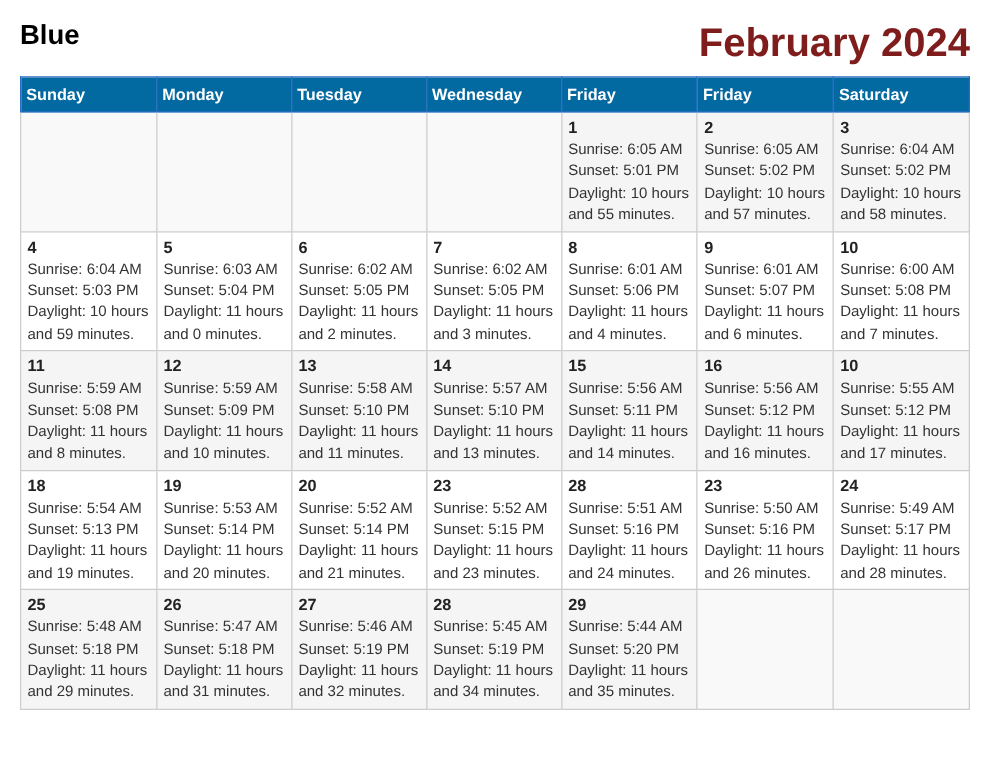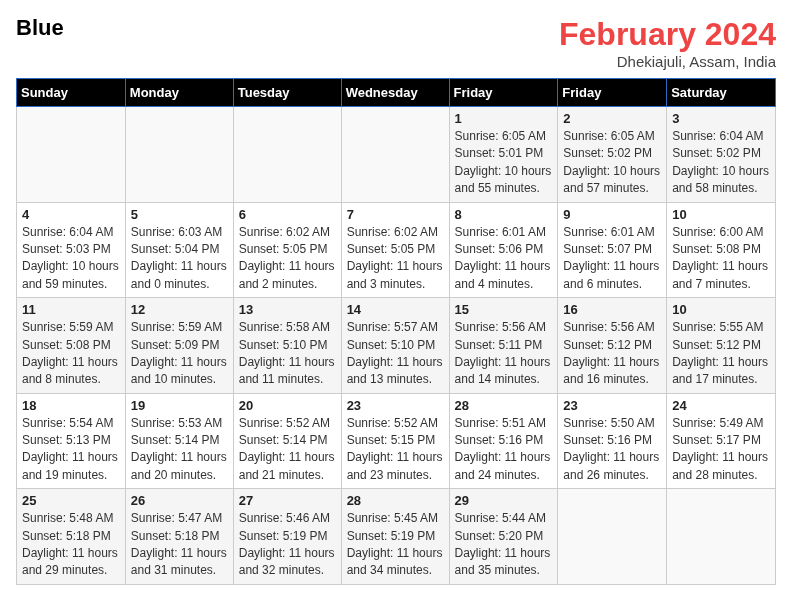--- a/index.html
+++ b/index.html
@@ -31,33 +31,33 @@
       width: 24px;
       height: 24px;
       margin-left: 2px;
     }
     .title-block {
       text-align: right;
     }
     .month-year {
       font-size: 32px;
       font-weight: bold;
-      color: #ef4444;
+      color: #7f1d1d;
     }
     .location {
       font-size: 15px;
       color: #444;
     }
     table {
       width: 100%;
       border-collapse: collapse;
       font-size: 11px;
     }
     thead tr th {
-      background-color: #000000;
+      background-color: #0369a1;
       color: #fff;
       padding: 6px 4px;
       text-align: left;
       font-size: 13px;
       font-weight: bold;
       border: 1px solid #2b6cc4;
     }
     tbody tr td {
       border: 1px solid #ccc;
       vertical-align: top;
@@ -95,21 +95,20 @@
 <div class="header">
   <div class="logo">
     <div>
       <div class="logo-text">
         <span style="color:#000000;">Blue</span>
       </div>
     </div>
   </div>
   <div class="title-block">
     <div class="month-year">February 2024</div>
-    <div class="location">Dhekiajuli, Assam, India</div>
   </div>
 </div>
 
 <table>
   <thead>
     <tr>
     <th>Sunday</th>
         <th>Monday</th>
         <th>Tuesday</th>
         <th>Wednesday</th>

